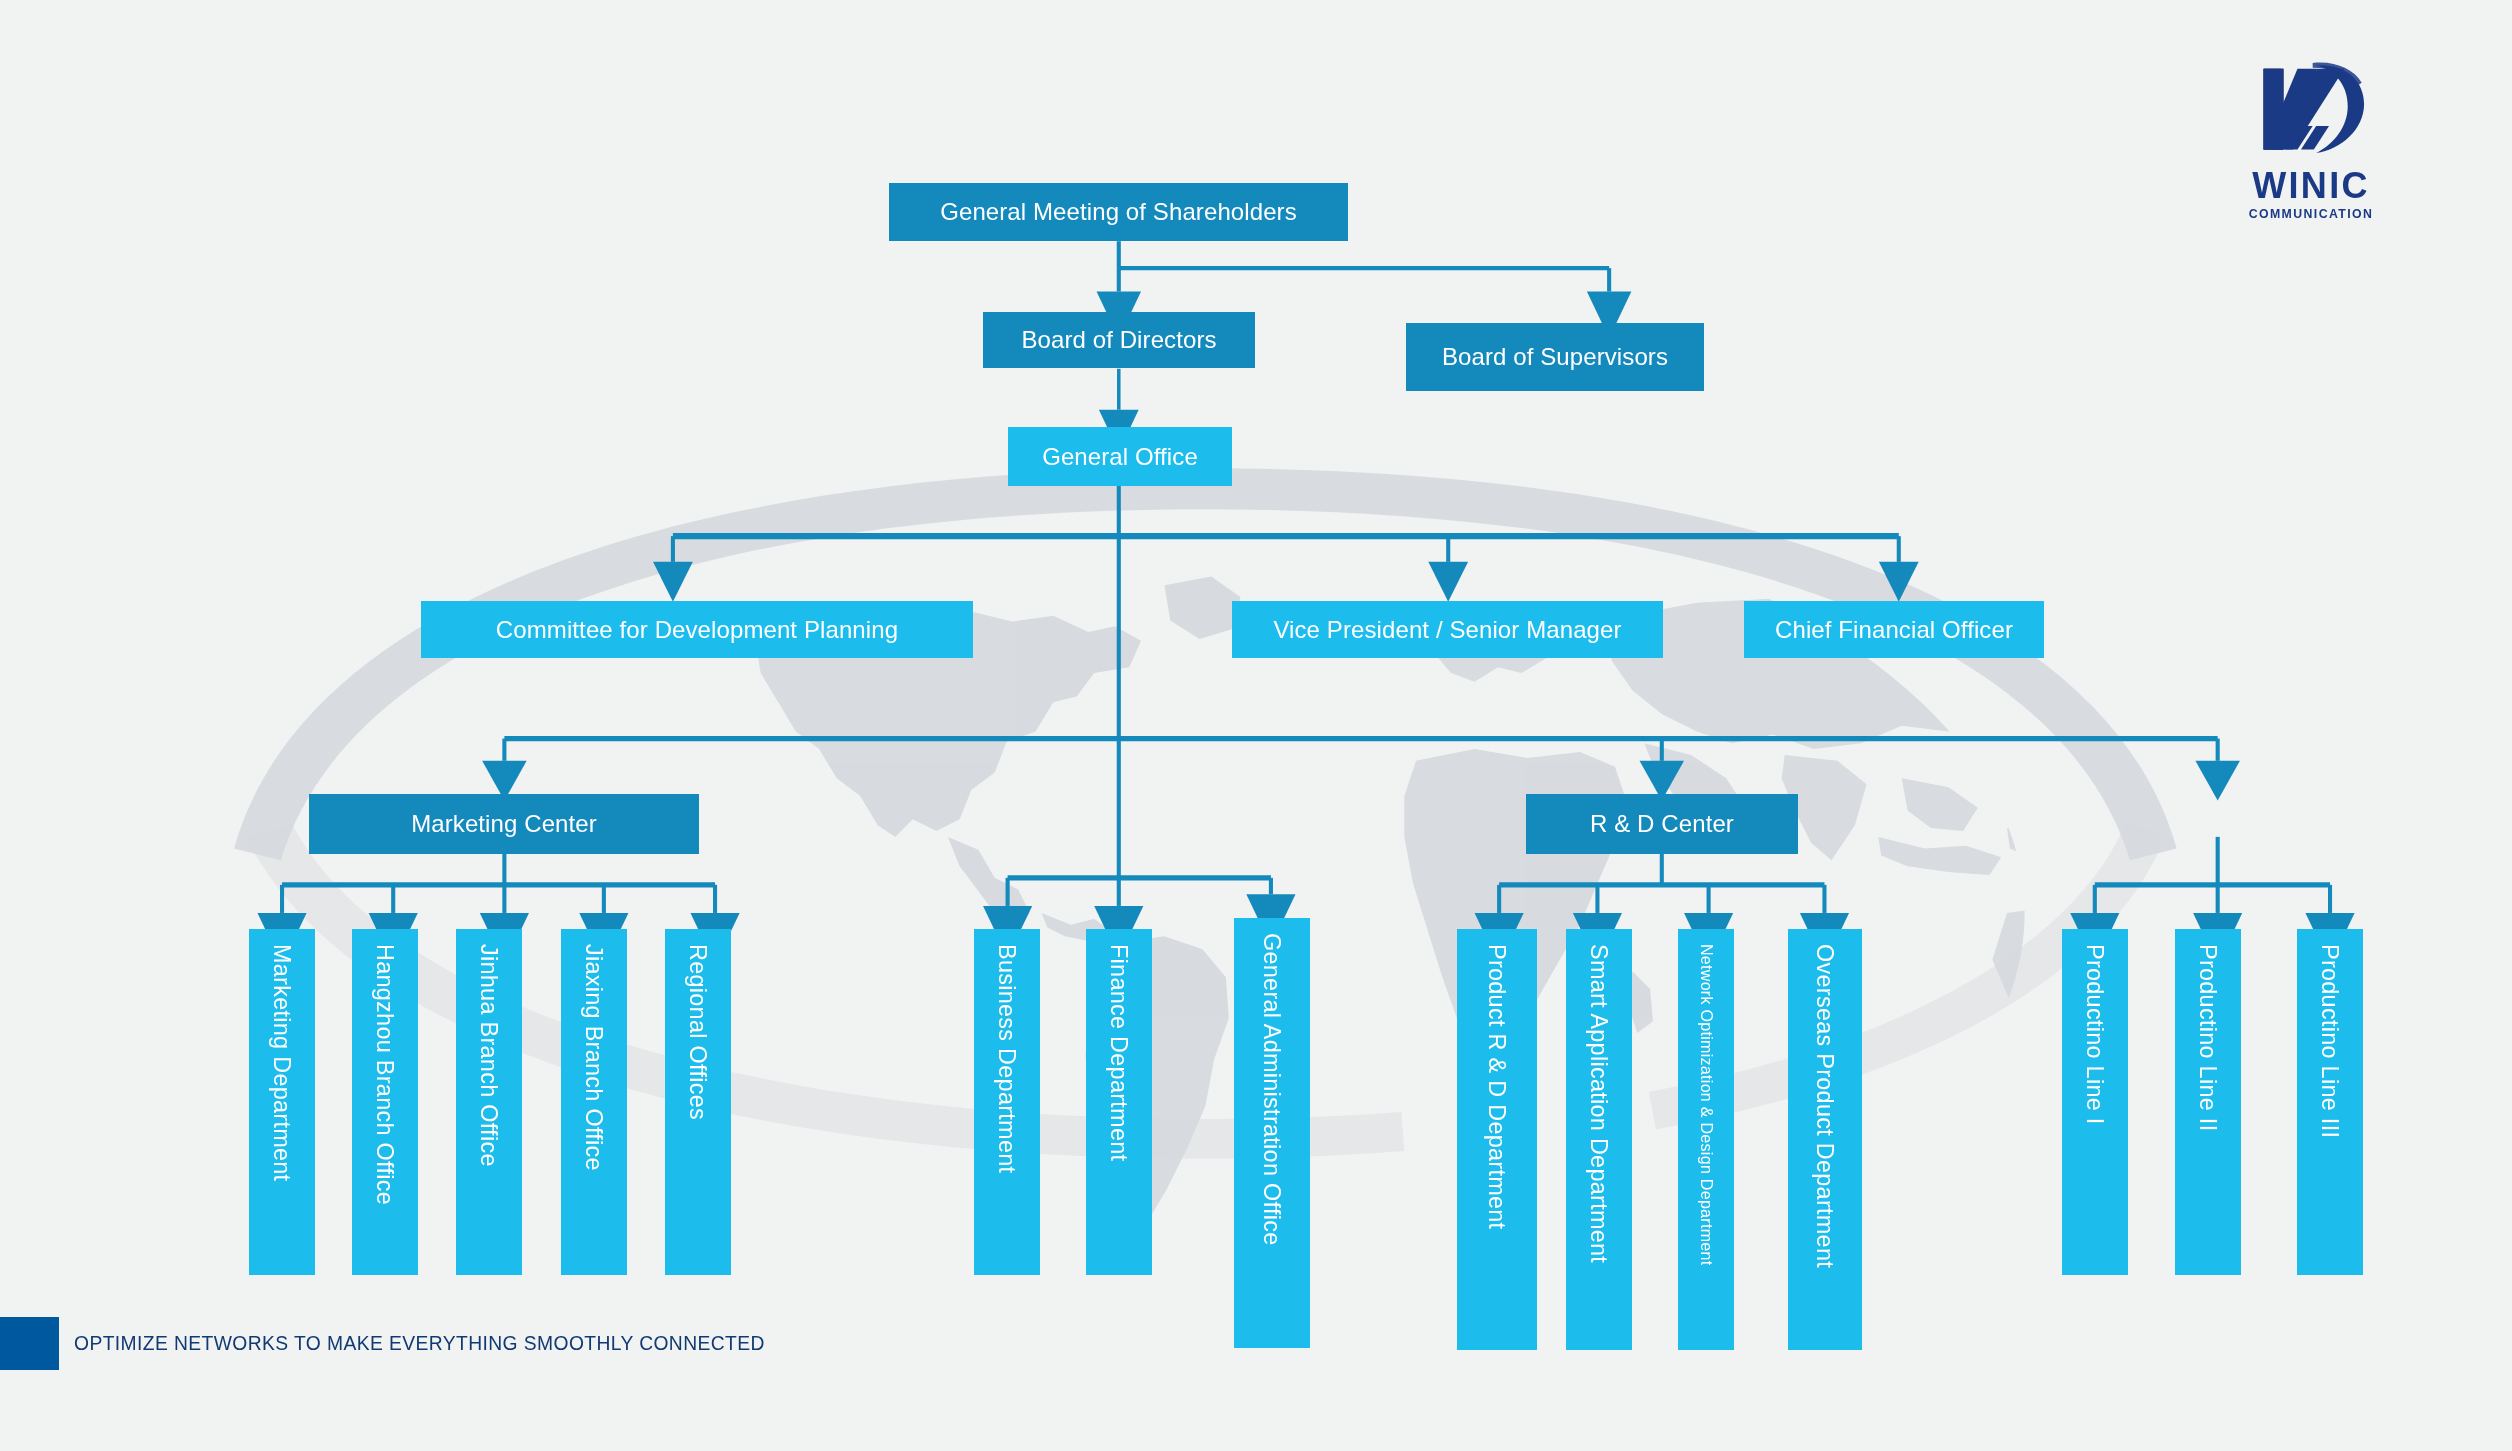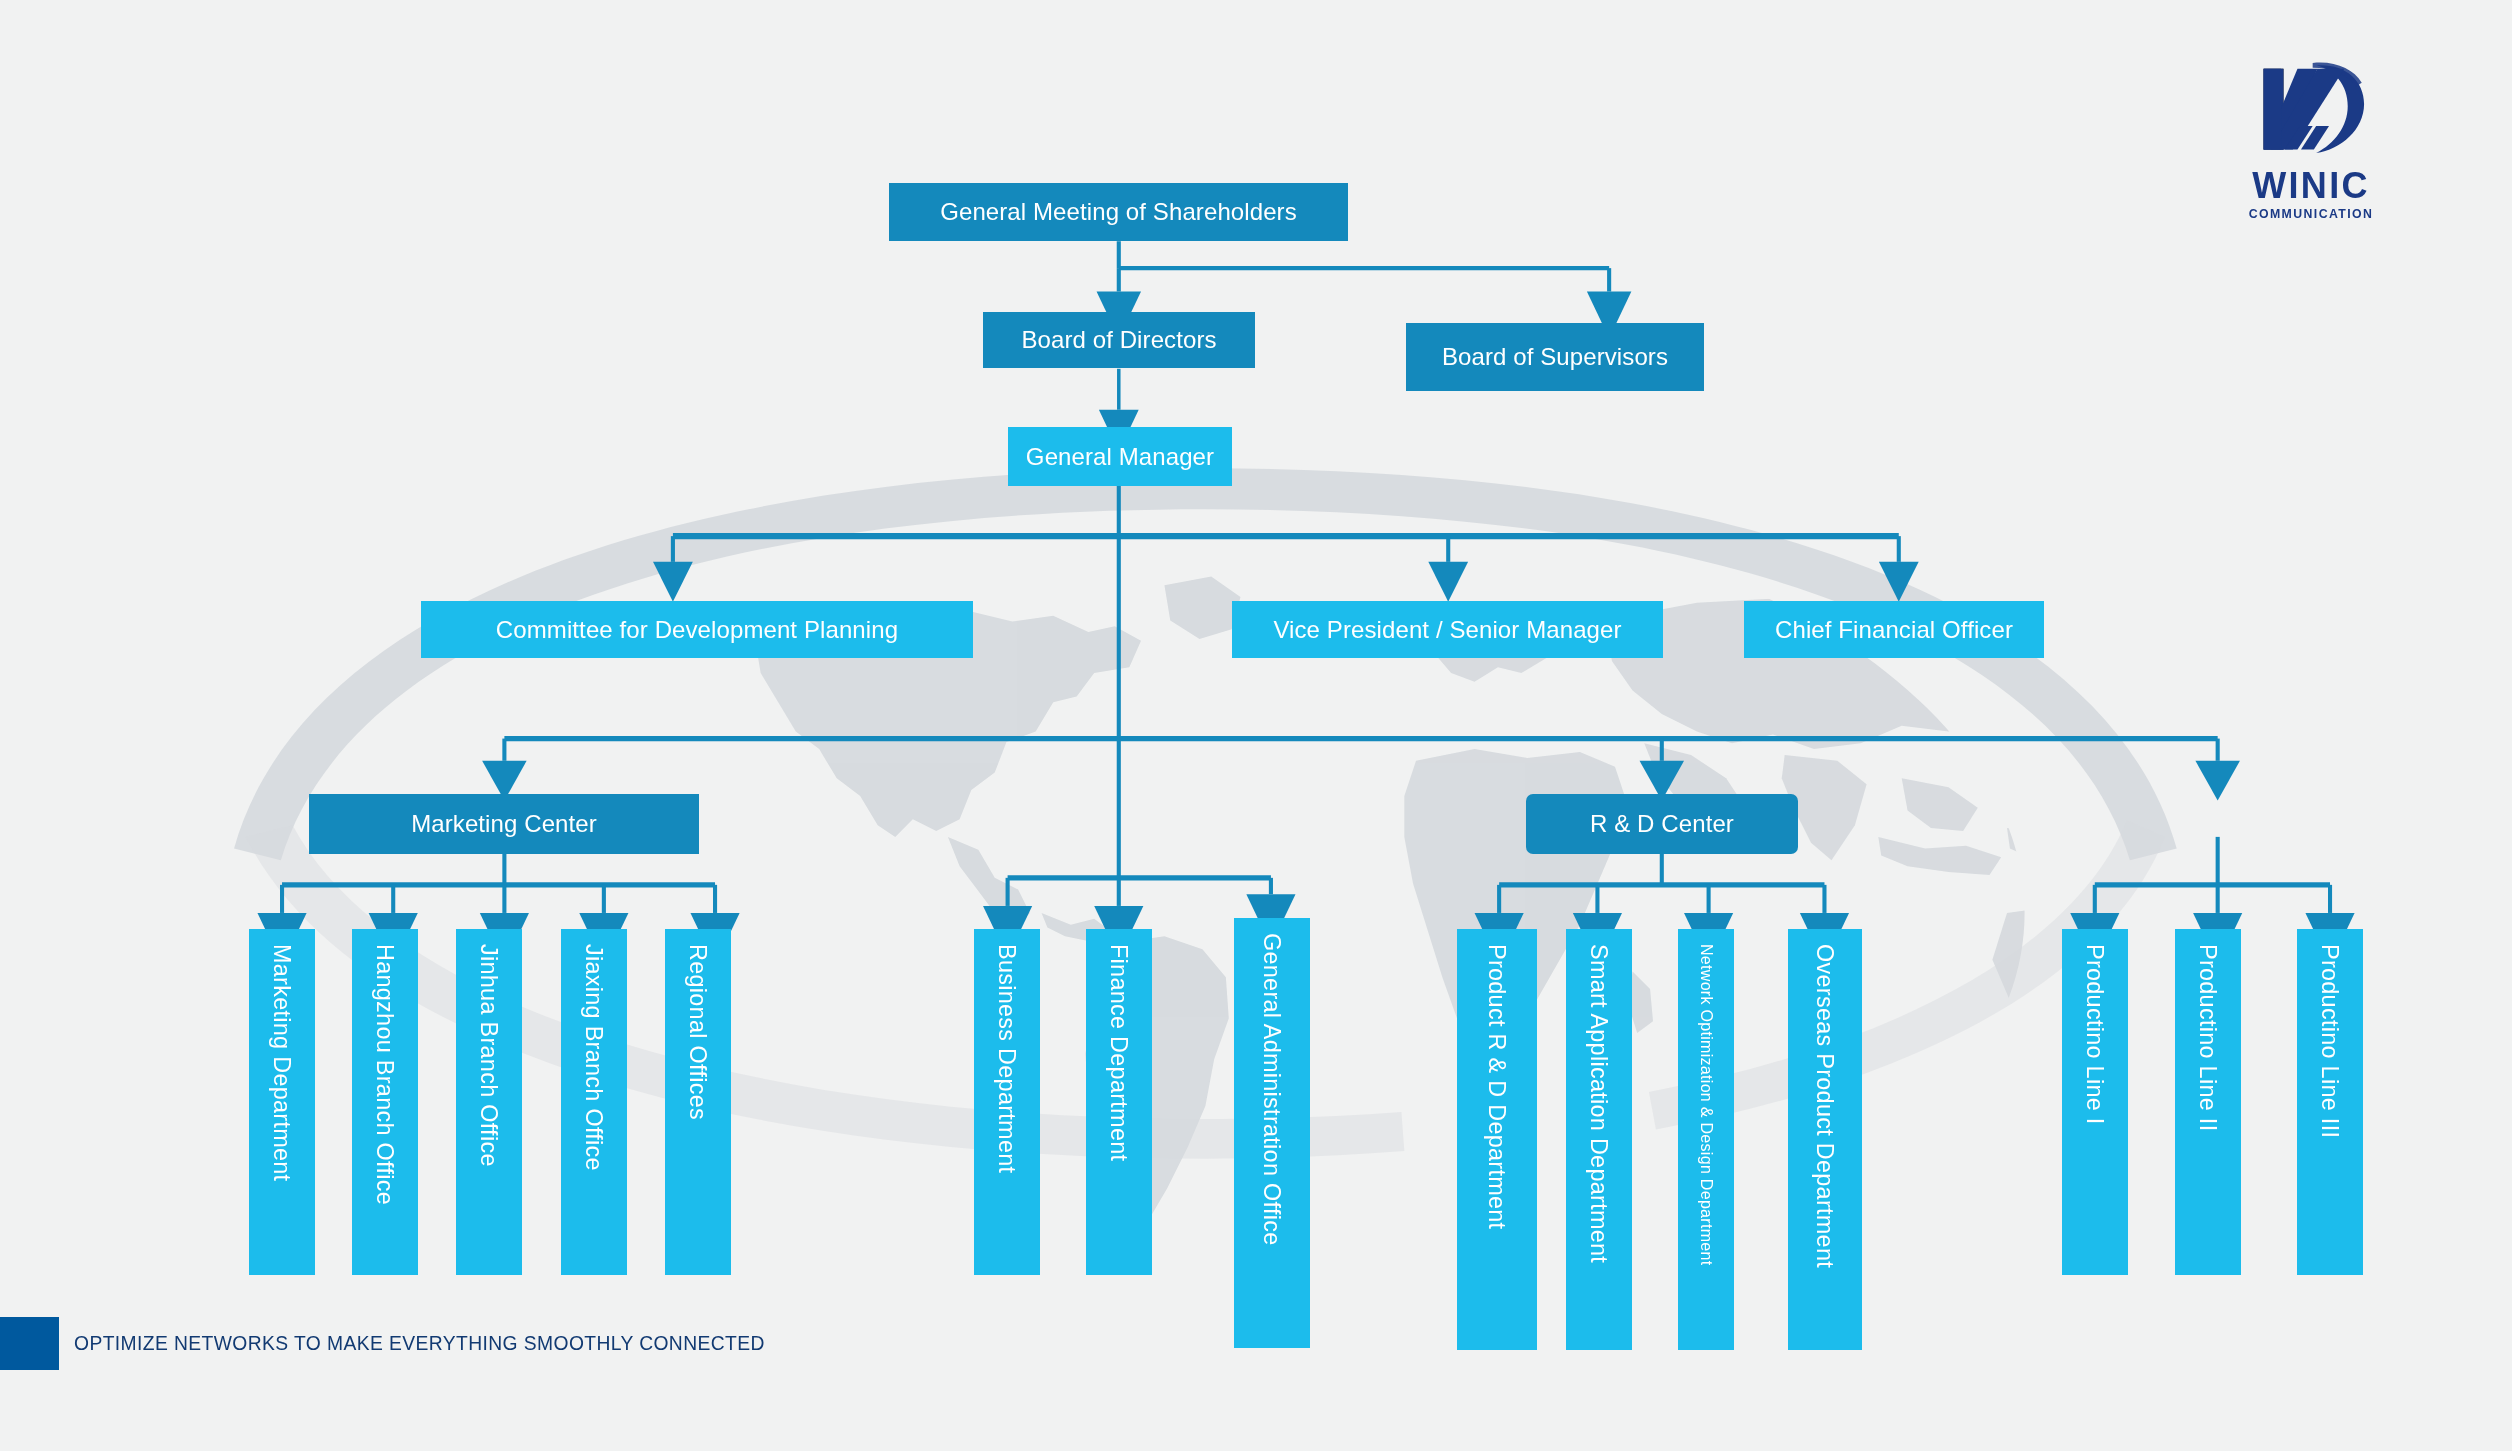--- a/index.html
+++ b/index.html
@@ -234,31 +234,31 @@
       <polygon points="3940,1560 4024,1560 3982,1648"></polygon>
     </g>
   </svg>
 
   <div class="node dark h" style="left:889px;top:183px;width:459px;height:58px;">General Meeting of Shareholders</div>
 
   <div class="node dark h" style="left:983px;top:312px;width:272px;height:56px;">Board of Directors</div>
 
   <div class="node dark h" style="left:1406px;top:323px;width:298px;height:68px;">Board of Supervisors</div>
 
-  <div class="node light h" style="left:1008px;top:427px;width:224px;height:59px;">General Manager</div>
+  <div class="node light h" style="left:1008px;top:427px;width:224px;height:59px;">General Office</div>
 
   <div class="node light h" style="left:421px;top:601px;width:552px;height:57px;">Committee for Development Planning</div>
 
   <div class="node light h" style="left:1232px;top:601px;width:431px;height:57px;">Vice President / Senior Manager</div>
 
   <div class="node light h" style="left:1744px;top:601px;width:300px;height:57px;">Chief Financial Officer</div>
 
   <div class="node dark h" style="left:309px;top:794px;width:390px;height:60px;">Marketing Center</div>
 
-  <div class="node dark h" style="left:1526px;top:794px;width:272px;height:60px;border-radius:7px;">R &amp; D Center</div>
+  <div class="node dark h" style="left:1526px;top:794px;width:272px;height:60px;">R &amp; D Center</div>
 
 
   <div class="node light v" style="left:249px;top:929px;width:66px;height:346px;">
     <span>Marketing Department</span>
   </div>
 
   <div class="node light v" style="left:352px;top:929px;width:66px;height:346px;">
     <span>Hangzhou Branch Office</span>
   </div>
 

